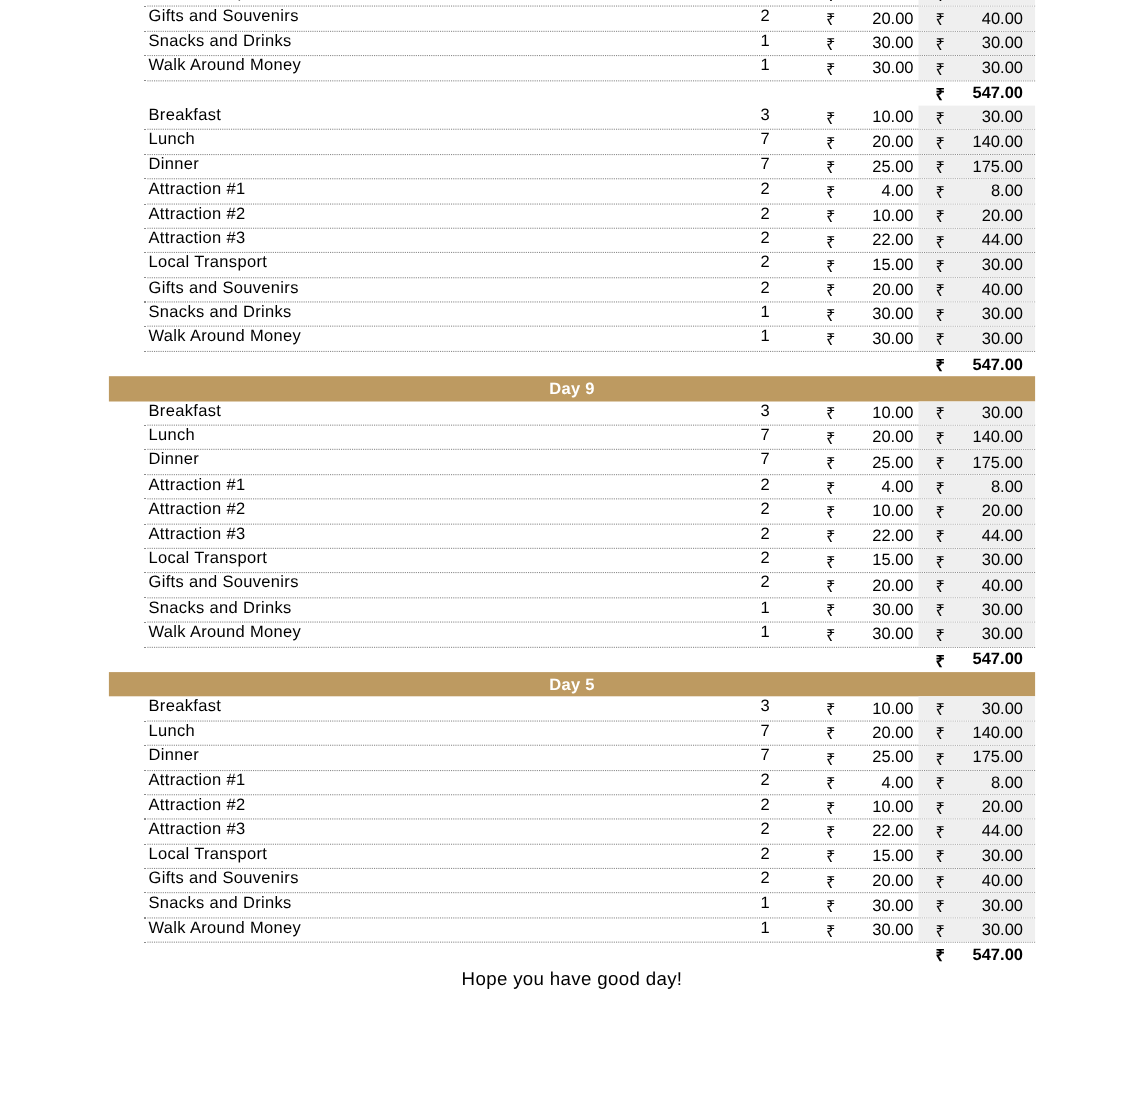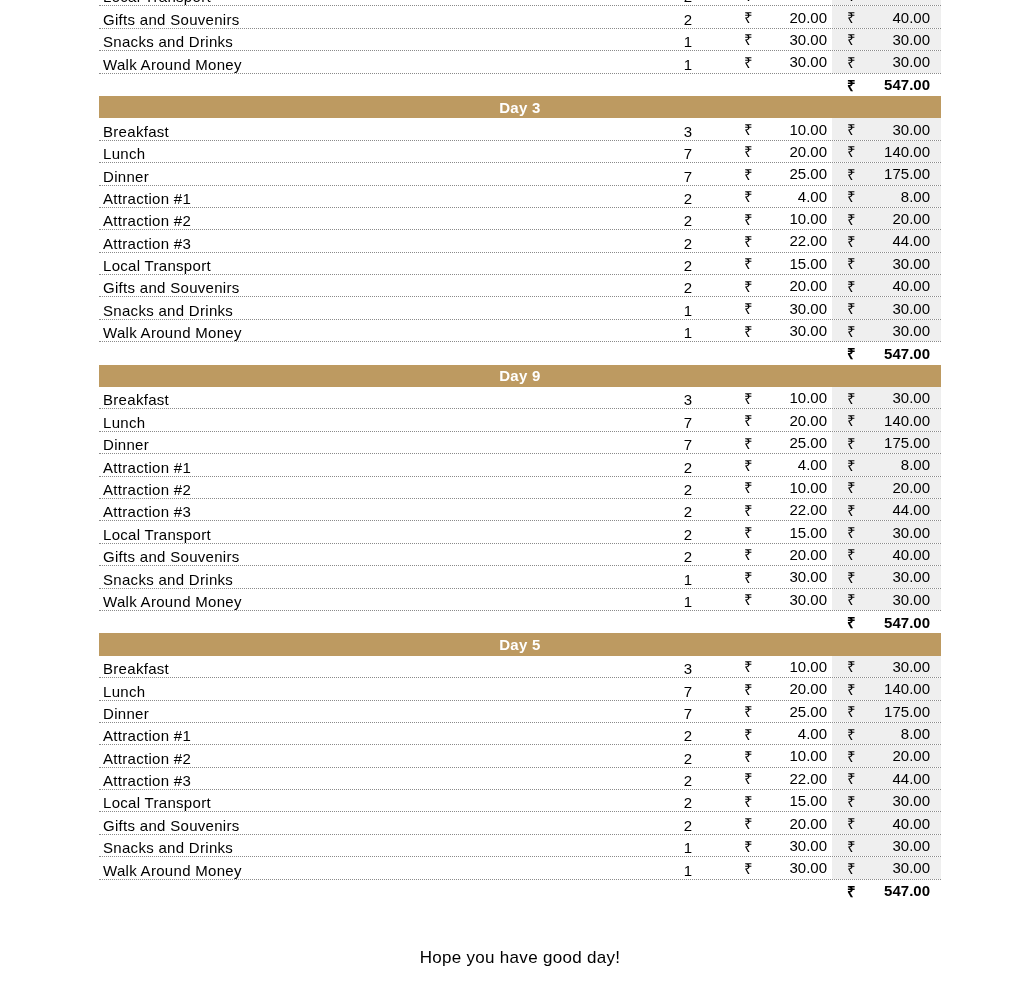--- a/index.html
+++ b/index.html
@@ -28,24 +28,25 @@
     font-size: 15px;
     letter-spacing: 0.3px;
     display: flex;
     align-items: center;
     justify-content: center;
     box-sizing: border-box;
   }
   .row {
     display: flex;
     height: 22.4px;
-    align-items: flex-end;
+    align-items: flex-start;
     border-bottom: 1px dotted #8a8a8a;
     box-sizing: border-box;
     font-size: 15px;
+    margin-left: 32px;
   }
   .row.total-row {
     border-bottom: none;
     font-weight: bold;
   }
   .c-label {
     width: 573px;
     padding-left: 4px;
     letter-spacing: 0.3px;
     white-space: nowrap;
@@ -73,21 +74,20 @@
     align-items: center;
     align-self: stretch;
     padding: 0 11px 0 15px;
     box-sizing: border-box;
     background: var(--amount-bg, #EFEFEF);
   }
   .total-row .c-amount {
     background: transparent;
   }
   .footer-message {
-    margin-top: 46px;
     text-align: center;
     font-size: 17px;
     letter-spacing: 0.3px;
   }
 </style>
 </head>
 <body>
 
 <div id="sheet">
   <div id="mount">
@@ -146,21 +146,20 @@
   <div class="row total-row">
     <div class="c-label"></div>
     <div class="c-qty"></div>
     <div class="c-price"></div>
     <div class="c-amount">
       <span class="cur">₹</span>
       <span class="val">547.00</span>
     </div>
   </div>
 
-  <div class="day-header">Day 3</div>
 
   <div class="row">
     <div class="c-label">Breakfast</div>
     <div class="c-qty">3</div>
     <div class="c-price">
       <span class="cur">₹</span>
       <span class="val">10.00</span>
     </div>
     <div class="c-amount">
       <span class="cur">₹</span>

